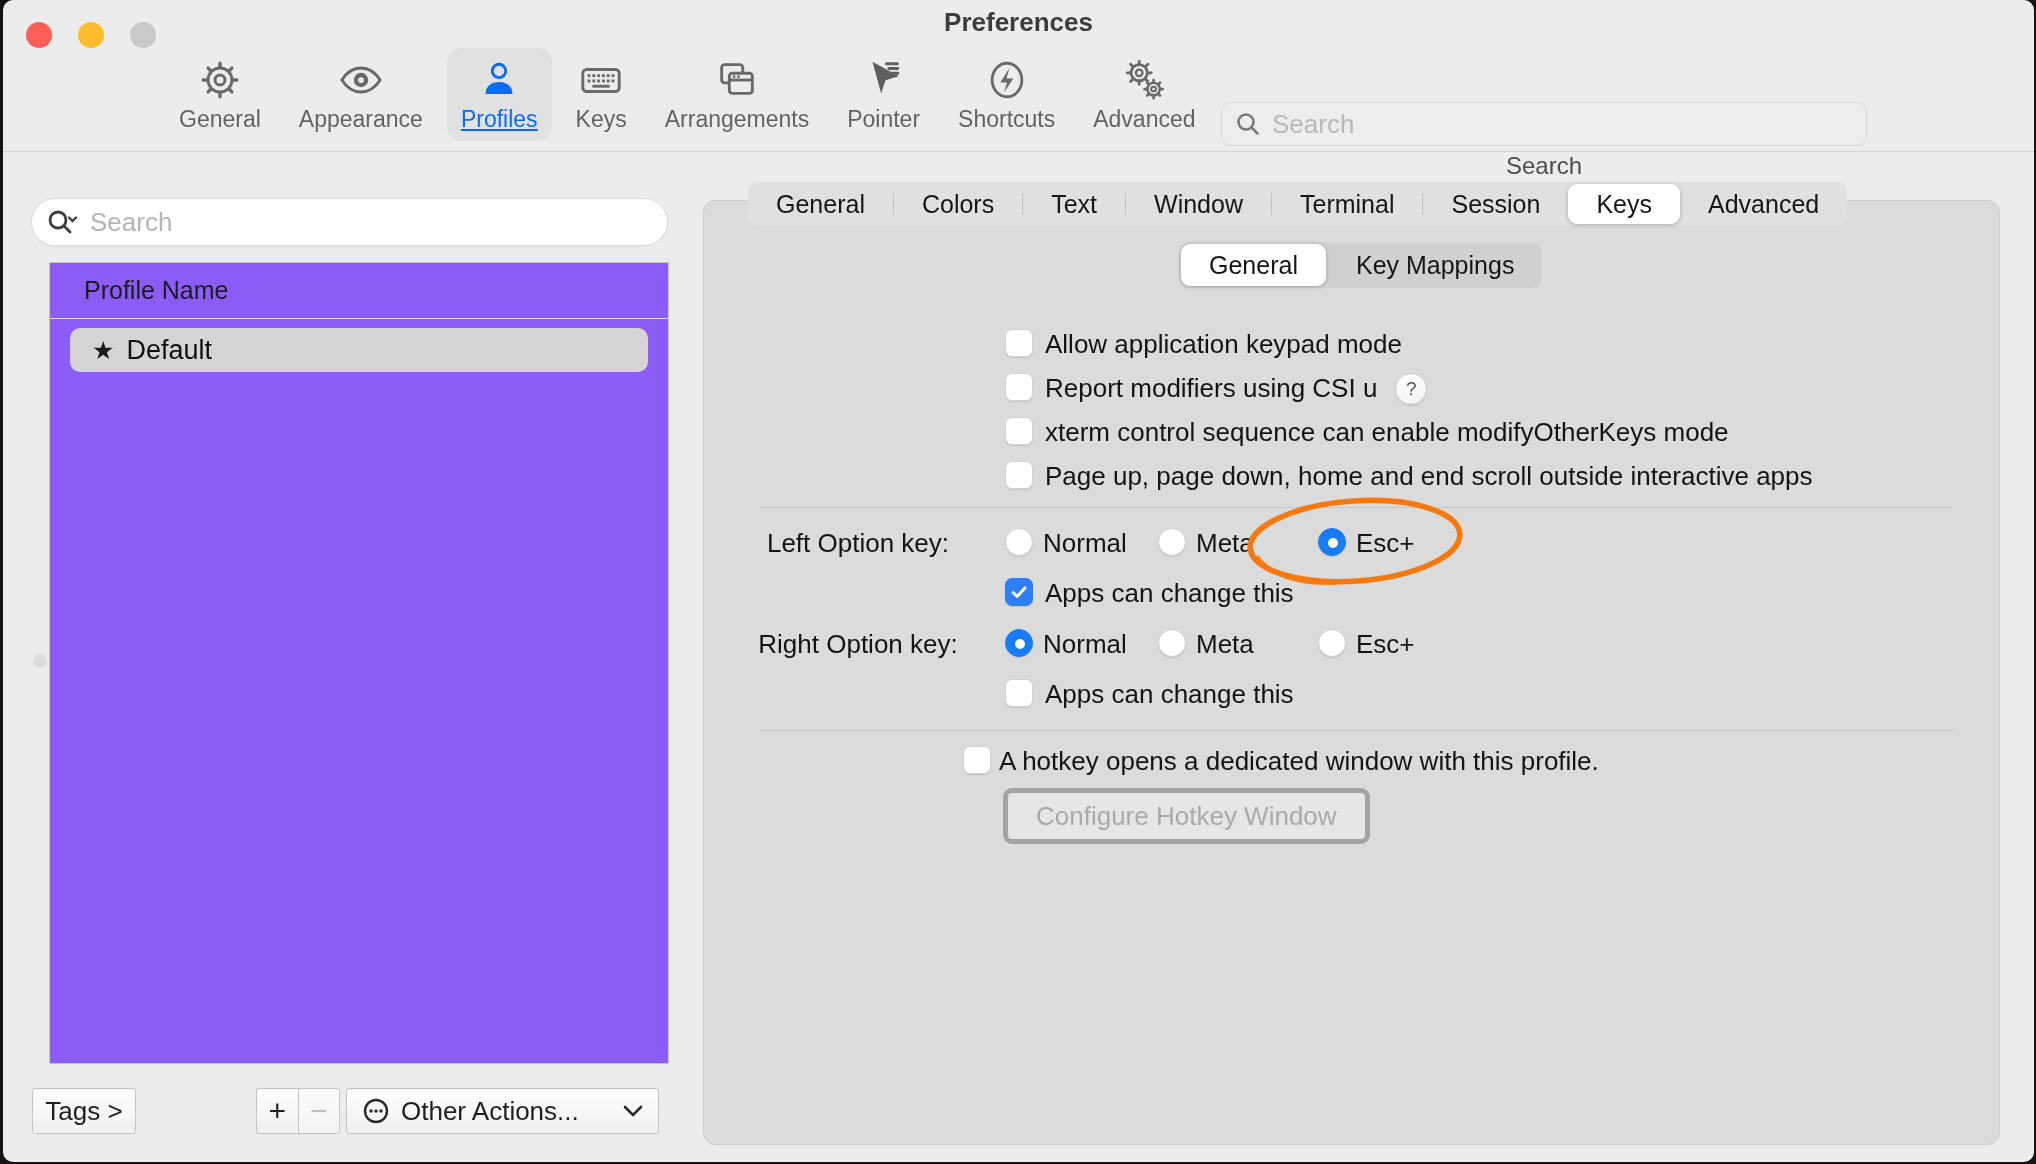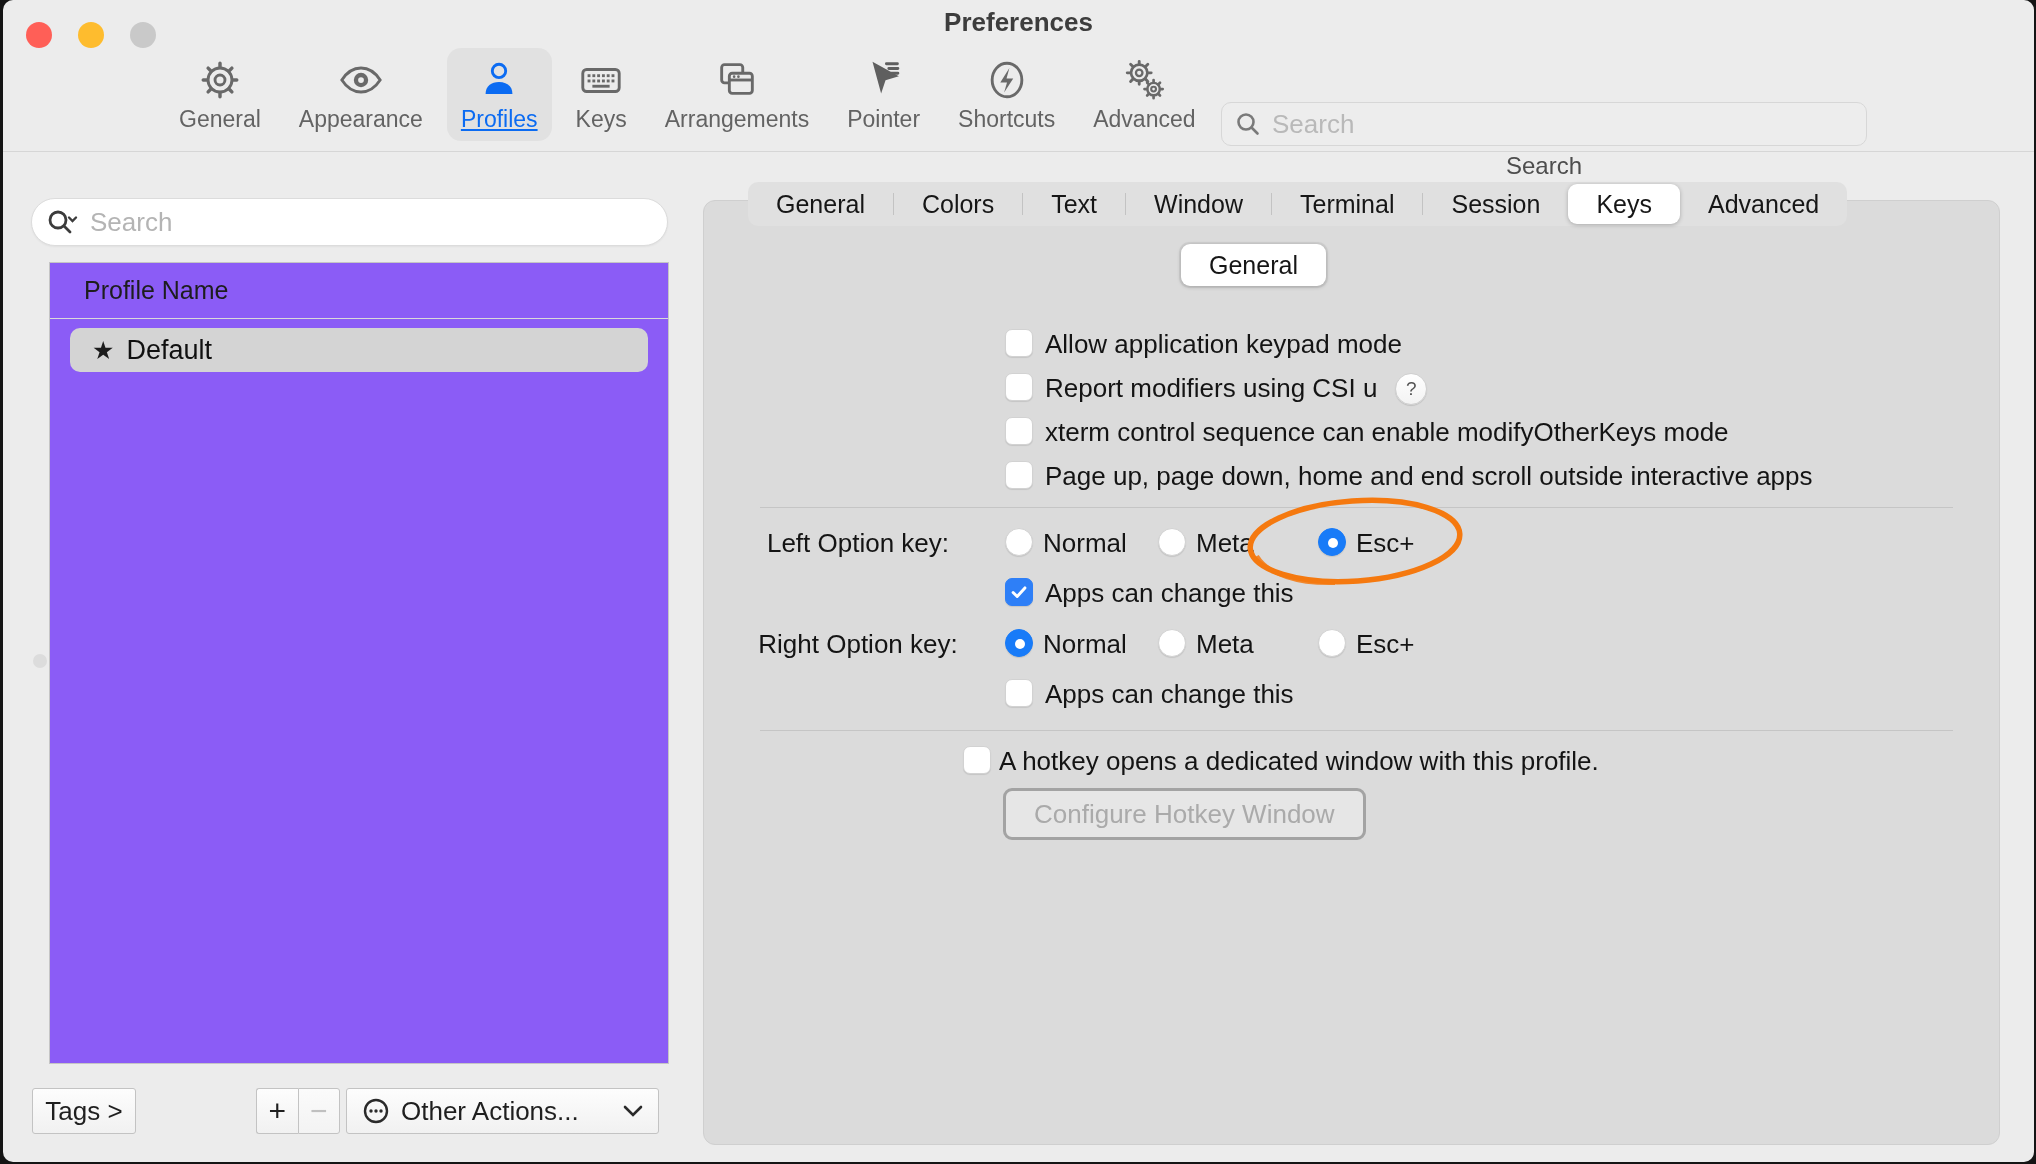--- a/index.html
+++ b/index.html
@@ -72,21 +72,21 @@
   .cb.on{background:#2e7ff7;border-color:#2e7ff7;}
   .cb.on svg{display:block;}
   .radio{width:28px;height:28px;box-sizing:border-box;border-radius:50%;background:#fff;border:1px solid #d2d2d2;
          box-shadow:0 1px 1px rgba(0,0,0,.10);position:relative;flex:none;}
   .radio.on{background:#187bf8;border-color:#187bf8;}
   .radio.on::after{content:"";position:absolute;left:9px;top:9px;width:10px;height:10px;border-radius:50%;background:#fff;}
   .help-btn{width:30px;height:30px;border-radius:50%;background:linear-gradient(#ffffff,#f3f3f3);border:1px solid #cfcfcf;
             box-shadow:0 1px 1px rgba(0,0,0,.12);display:flex;align-items:center;justify-content:center;
             font-size:19px;color:#555;margin-left:6px;flex:none;}
   .btn-disabled{position:absolute;left:1000px;top:788px;height:46px;padding:0 28px;display:flex;align-items:center;
-                background:#e6e6e6;border:3px solid #a3a3a3;border-radius:9px;font-size:26px;color:#aaaaaa;white-space:nowrap;}
+                background:#e6e6e6;border:5px solid #a3a3a3;border-radius:9px;font-size:26px;color:#aaaaaa;white-space:nowrap;}
   .annotation{position:absolute;left:1240px;top:494px;width:224px;height:96px;pointer-events:none;z-index:5;}
 </style>
 </head>
 <body>
 
 <div class="window">
 
   <div class="titlebar">
     <div class="tl red"></div>
     <div class="tl yellow"></div>
@@ -285,20 +285,23 @@
       </div>
     <div class="seg">
         <span>Advanced</span>
       </div>
   </div>
 
   <div class="subtabs">
     <div class="subseg on">
         <span>General</span>
       </div>
+    <div class="subseg">
+        <span>Key Mappings</span>
+      </div>
   </div>
 
   <div class="prow" style="left:1002px;top:329px;">
     <span class="cb"></span>
     <span>Allow application keypad mode</span>
   </div>
   <div class="prow" style="left:1002px;top:373px;">
     <span class="cb"></span>
     <span>Report modifiers using CSI u</span>
     <span class="help-btn">

